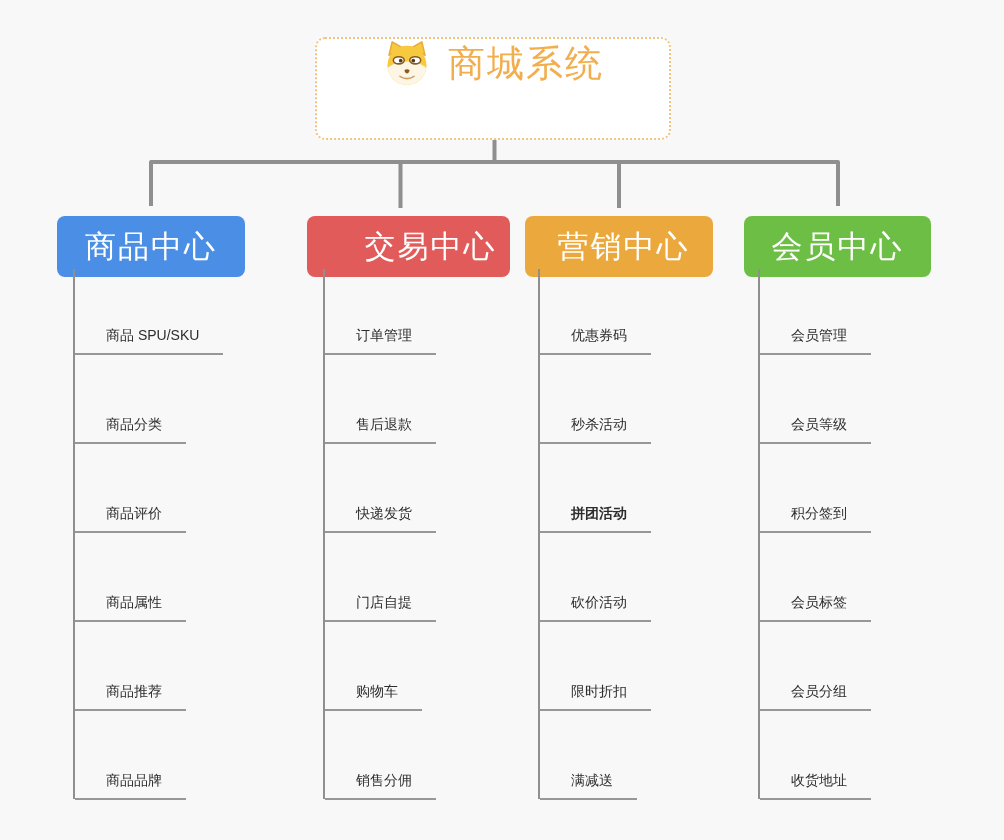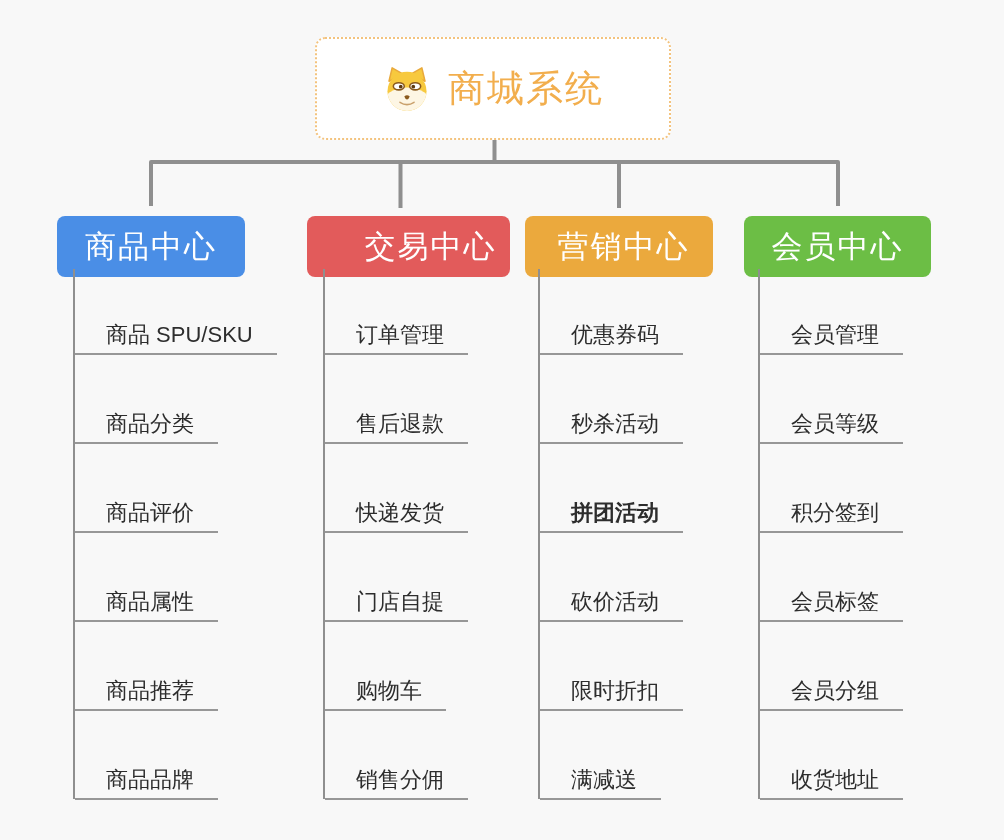--- a/index.html
+++ b/index.html
@@ -8,21 +8,21 @@
     font-family:"Liberation Sans","DejaVu Sans",sans-serif;
     width:1004px;height:840px;overflow:hidden;
   }
   #canvas{position:relative;width:1004px;height:840px;background:#f8f8f8;}
 
   
   .root-node{
     position:absolute;left:315px;top:37px;width:356px;height:103px;
     background:#ffffff;border:2px dotted #f3c37e;border-radius:10px;
     box-sizing:border-box;
-    display:flex;align-items:center;justify-content:center;gap:16px;
+    display:flex;align-items:flex-start;justify-content:center;gap:16px;
     cursor:pointer;
   }
   .root-label{
     color:#f2ae4d;font-size:37px;letter-spacing:2px;white-space:nowrap;
   }
   .doge{width:50px;height:48px;flex:0 0 auto;}
 
   
   #connectors{position:absolute;left:0;top:0;pointer-events:none;}
 
@@ -44,21 +44,21 @@
     border-left:2px solid #8f8f8f;
   }
   #col-0{left:73px;}
   #col-1{left:323px;padding-left:47px;}
   #col-2{left:538px;}
   #col-3{left:758px;}
 
   .leaf{
     position:absolute;left:0;height:36px;line-height:36px;
     padding:0 24px 0 31px;border-bottom:2px solid #979797;
-    font-size:22px;color:#2d2d2d;white-space:nowrap;width:max-content;
+    font-size:14px;color:#2d2d2d;white-space:nowrap;width:max-content;
     cursor:pointer;background:transparent;
   }
 </style>
 </head>
 <body>
 
 <div id="canvas">
 
   <svg id="connectors" width="1004" height="840">
     <path d="M494.5 140 V162" stroke="#8f8f8f" stroke-width="4" fill="none"></path>

